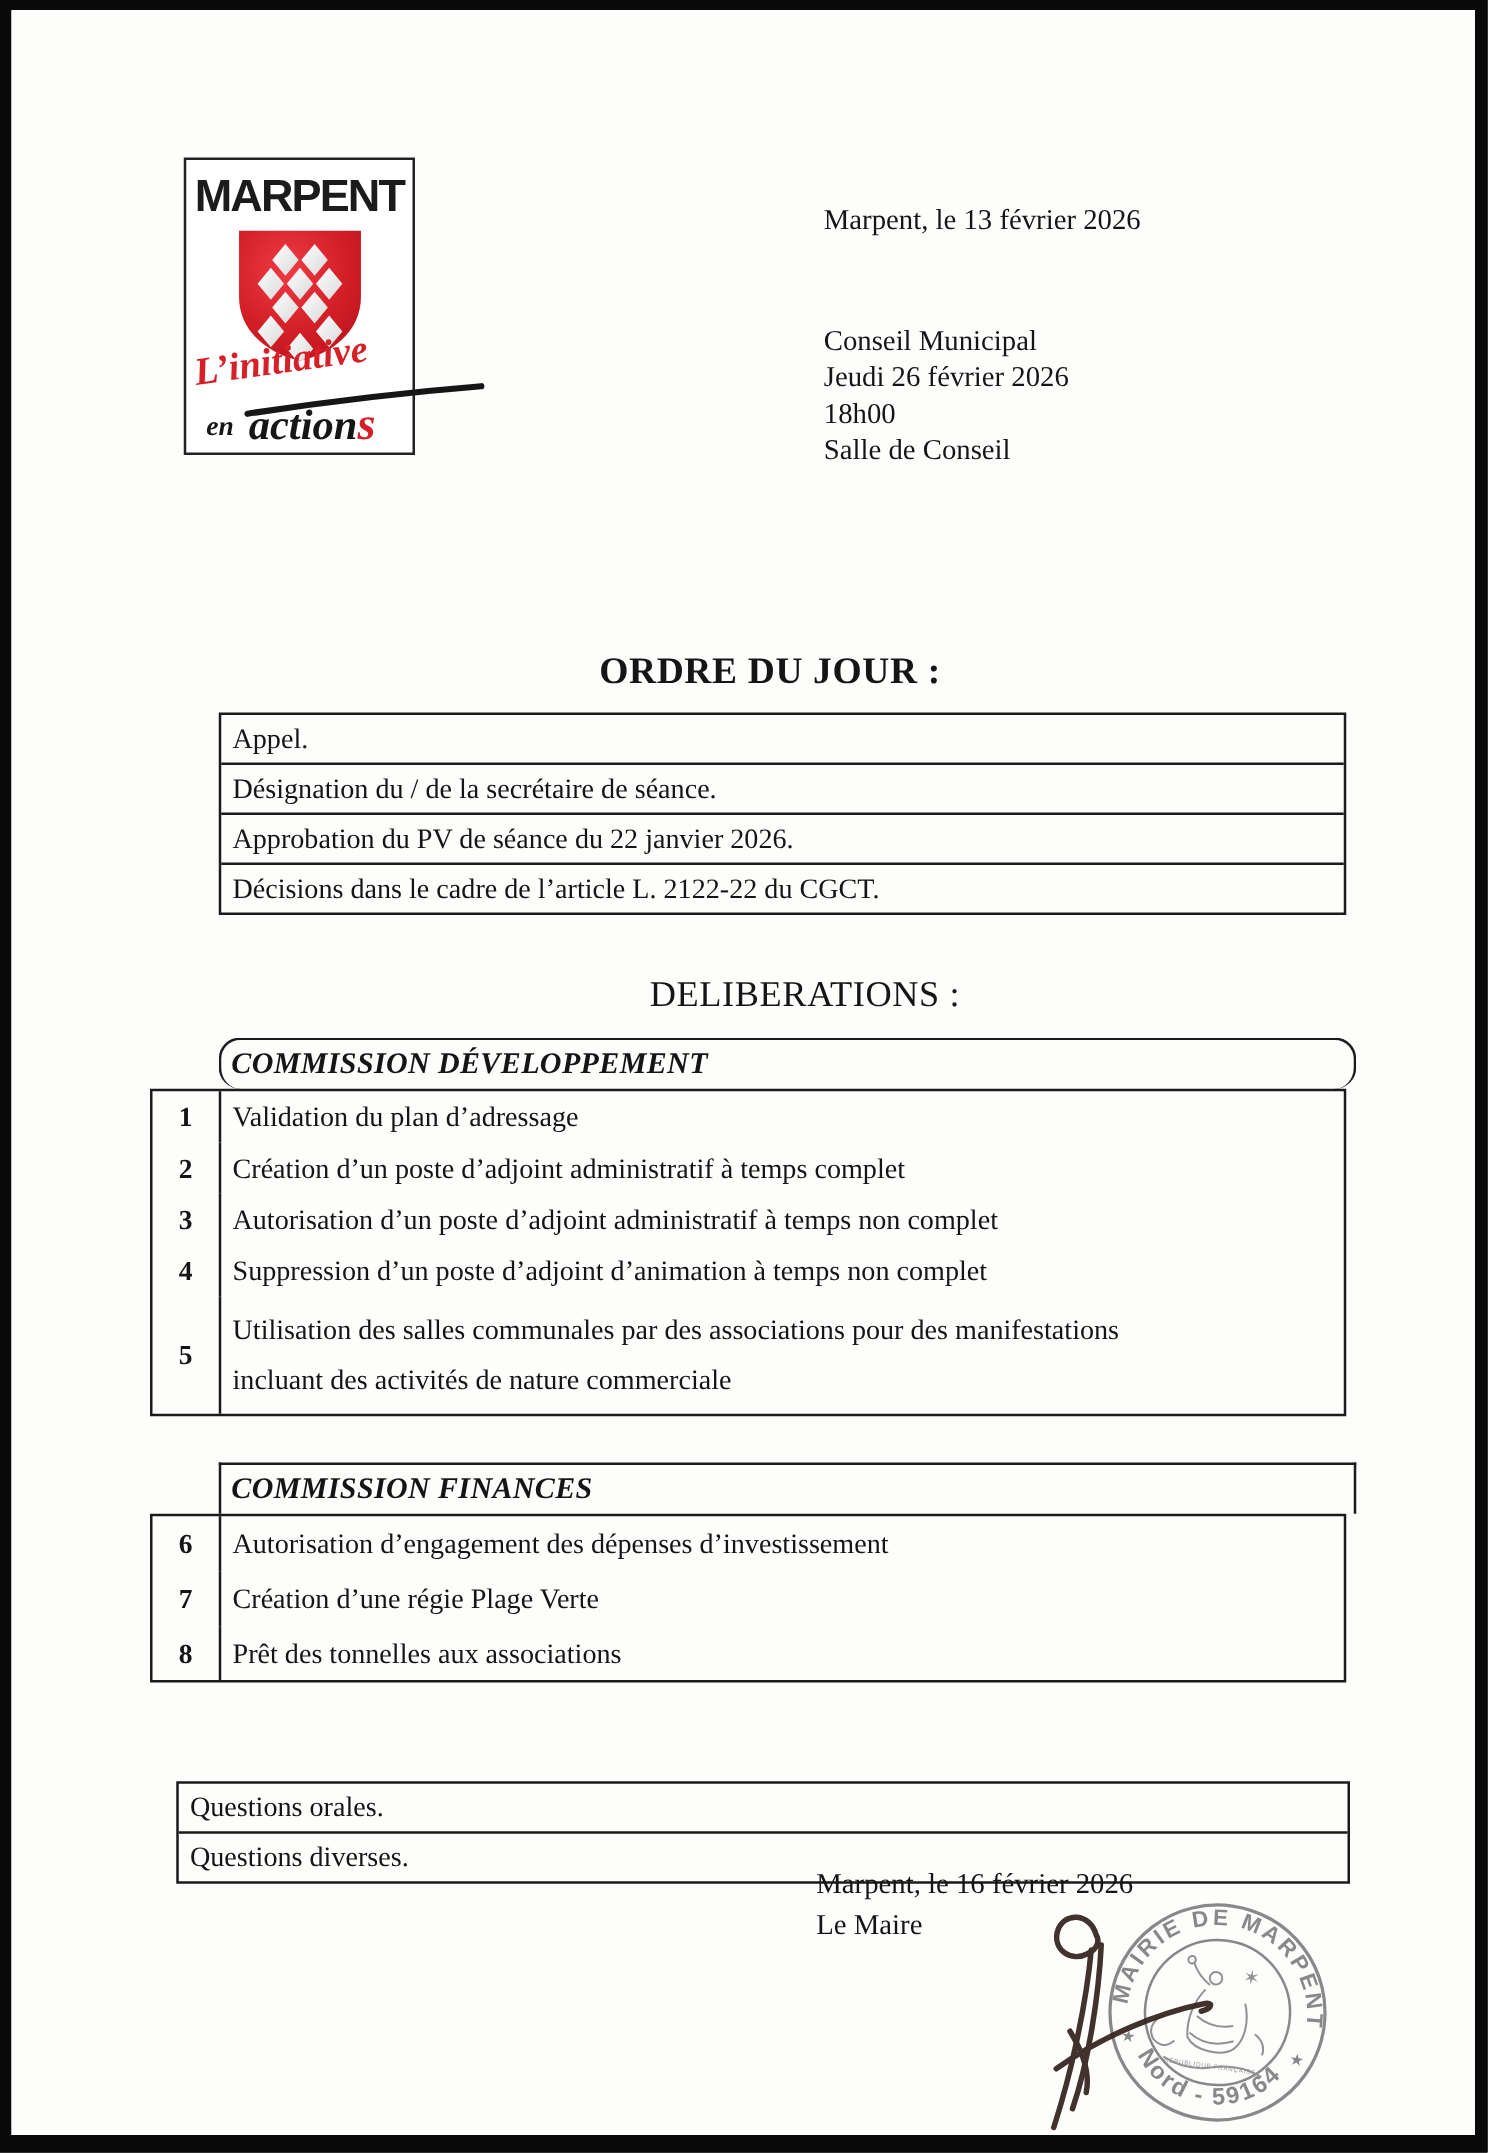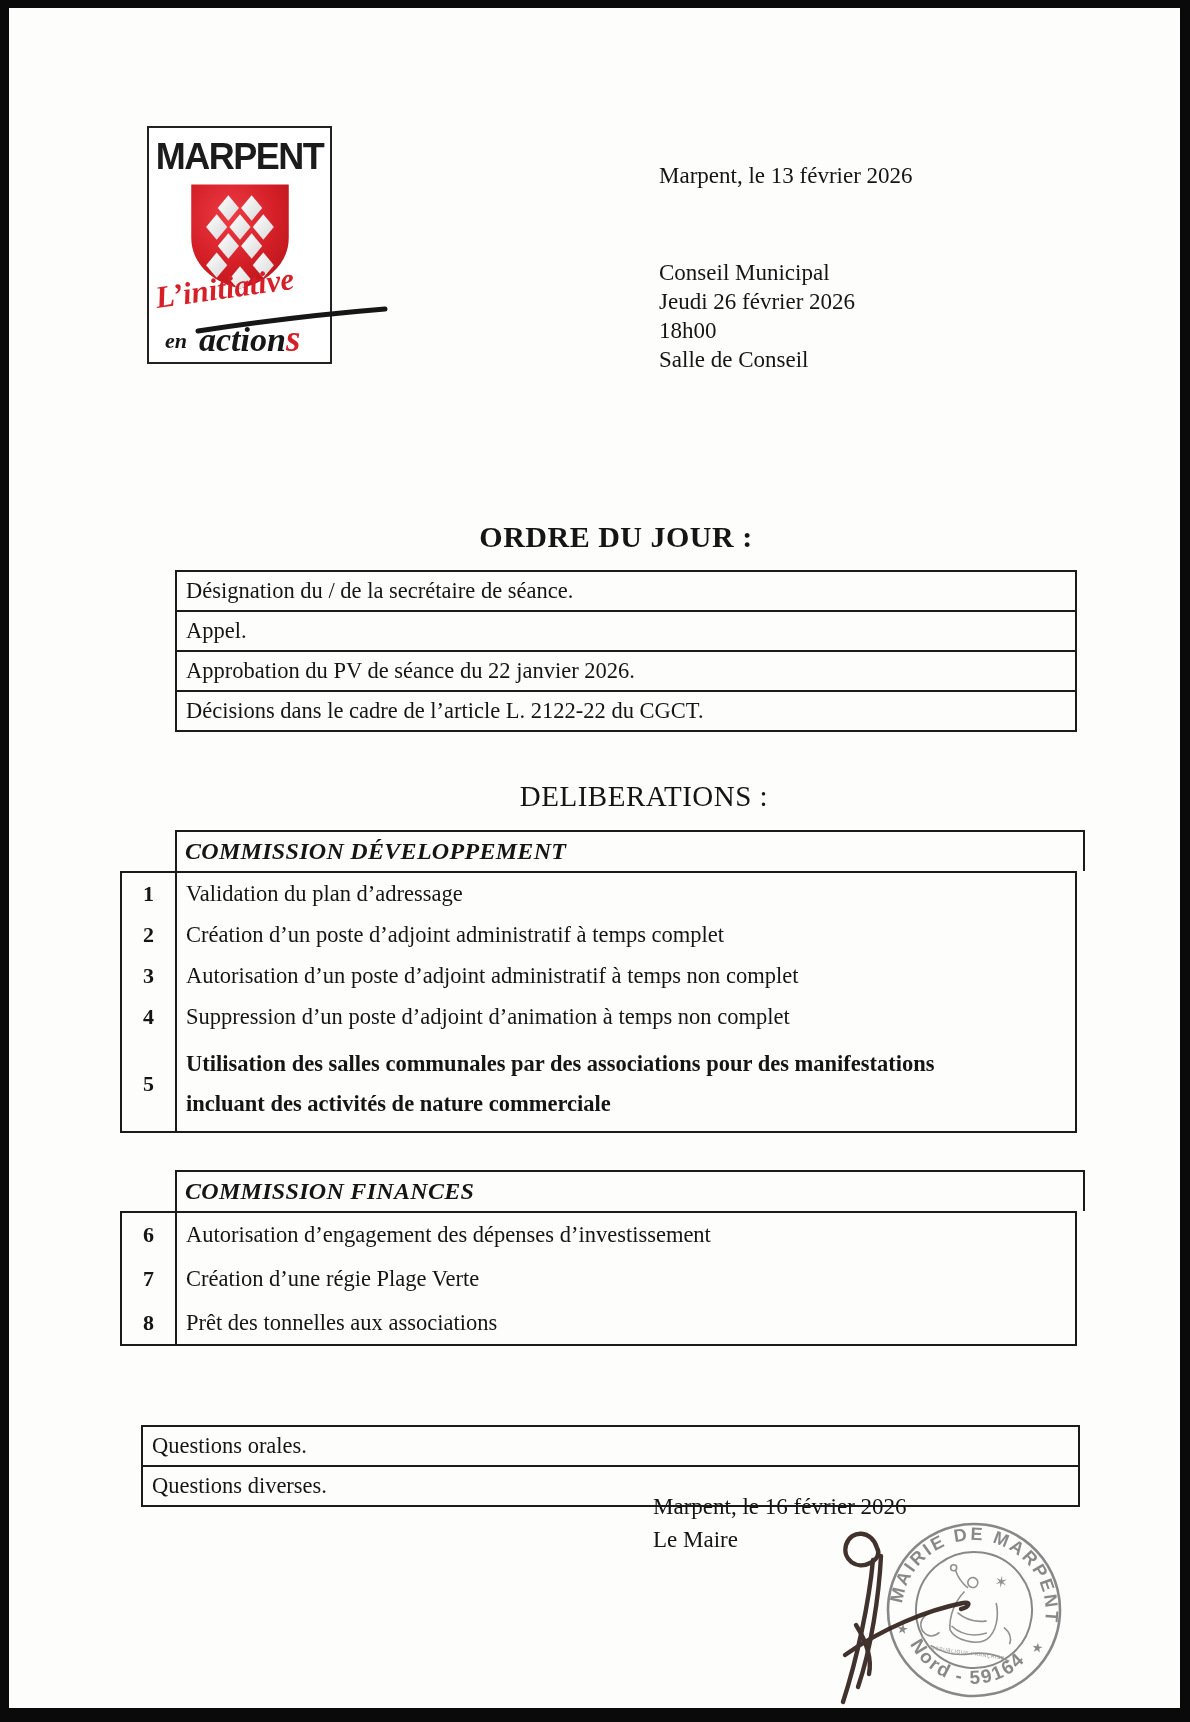--- a/index.html
+++ b/index.html
@@ -97,49 +97,49 @@
   <div class="hdr-date">Marpent, le 13 février 2026</div>
   <div class="hdr-meeting">
     <div>Conseil Municipal</div>
     <div>Jeudi 26 février 2026</div>
     <div>18h00</div>
     <div>Salle de Conseil</div>
   </div>
 
   <div class="h-ordre">ORDRE DU JOUR :</div>
   <div class="t-agenda">
+    <div class="row">Appel.</div>
     <div class="row">Désignation du / de la secrétaire de séance.</div>
-    <div class="row">Appel.</div>
     <div class="row">Approbation du PV de séance du 22 janvier 2026.</div>
     <div class="row">Décisions dans le cadre de l’article L. 2122-22 du CGCT.</div>
   </div>
 
   <div class="h-delib">DELIBERATIONS :</div>
 
-  <div class="c-head" style="top:822px;">COMMISSION DÉVELOPPEMENT</div>
+  <div class="c-head" style="top:822px;border-radius:17px;">COMMISSION DÉVELOPPEMENT</div>
   <div class="c-body" style="top:863px;">
     <div class="c-row" style="height:41px;">
       <div class="c-num">1</div>
       <div class="c-txt">Validation du plan d’adressage</div>
     </div>
     <div class="c-row" style="height:41px;">
       <div class="c-num">2</div>
       <div class="c-txt">Création d’un poste d’adjoint administratif à temps complet</div>
     </div>
     <div class="c-row" style="height:41px;">
       <div class="c-num">3</div>
       <div class="c-txt">Autorisation d’un poste d’adjoint administratif à temps non complet</div>
     </div>
     <div class="c-row" style="height:41px;">
       <div class="c-num">4</div>
       <div class="c-txt">Suppression d’un poste d’adjoint d’animation à temps non complet</div>
     </div>
     <div class="c-row" style="height:94px;">
       <div class="c-num">5</div>
-      <div class="c-txt" style="padding-right:104px;font-weight:bold;">Utilisation des salles communales par des associations pour des manifestations incluant des activités de nature commerciale</div>
+      <div class="c-txt" style="padding-right:104px;">Utilisation des salles communales par des associations pour des manifestations incluant des activités de nature commerciale</div>
     </div>
   </div>
 
   <div class="c-head" style="top:1162px;">COMMISSION FINANCES</div>
   <div class="c-body" style="top:1203px;">
     <div class="c-row" style="height:44px;">
       <div class="c-num">6</div>
       <div class="c-txt">Autorisation d’engagement des dépenses d’investissement</div>
     </div>
     <div class="c-row" style="height:44px;">

